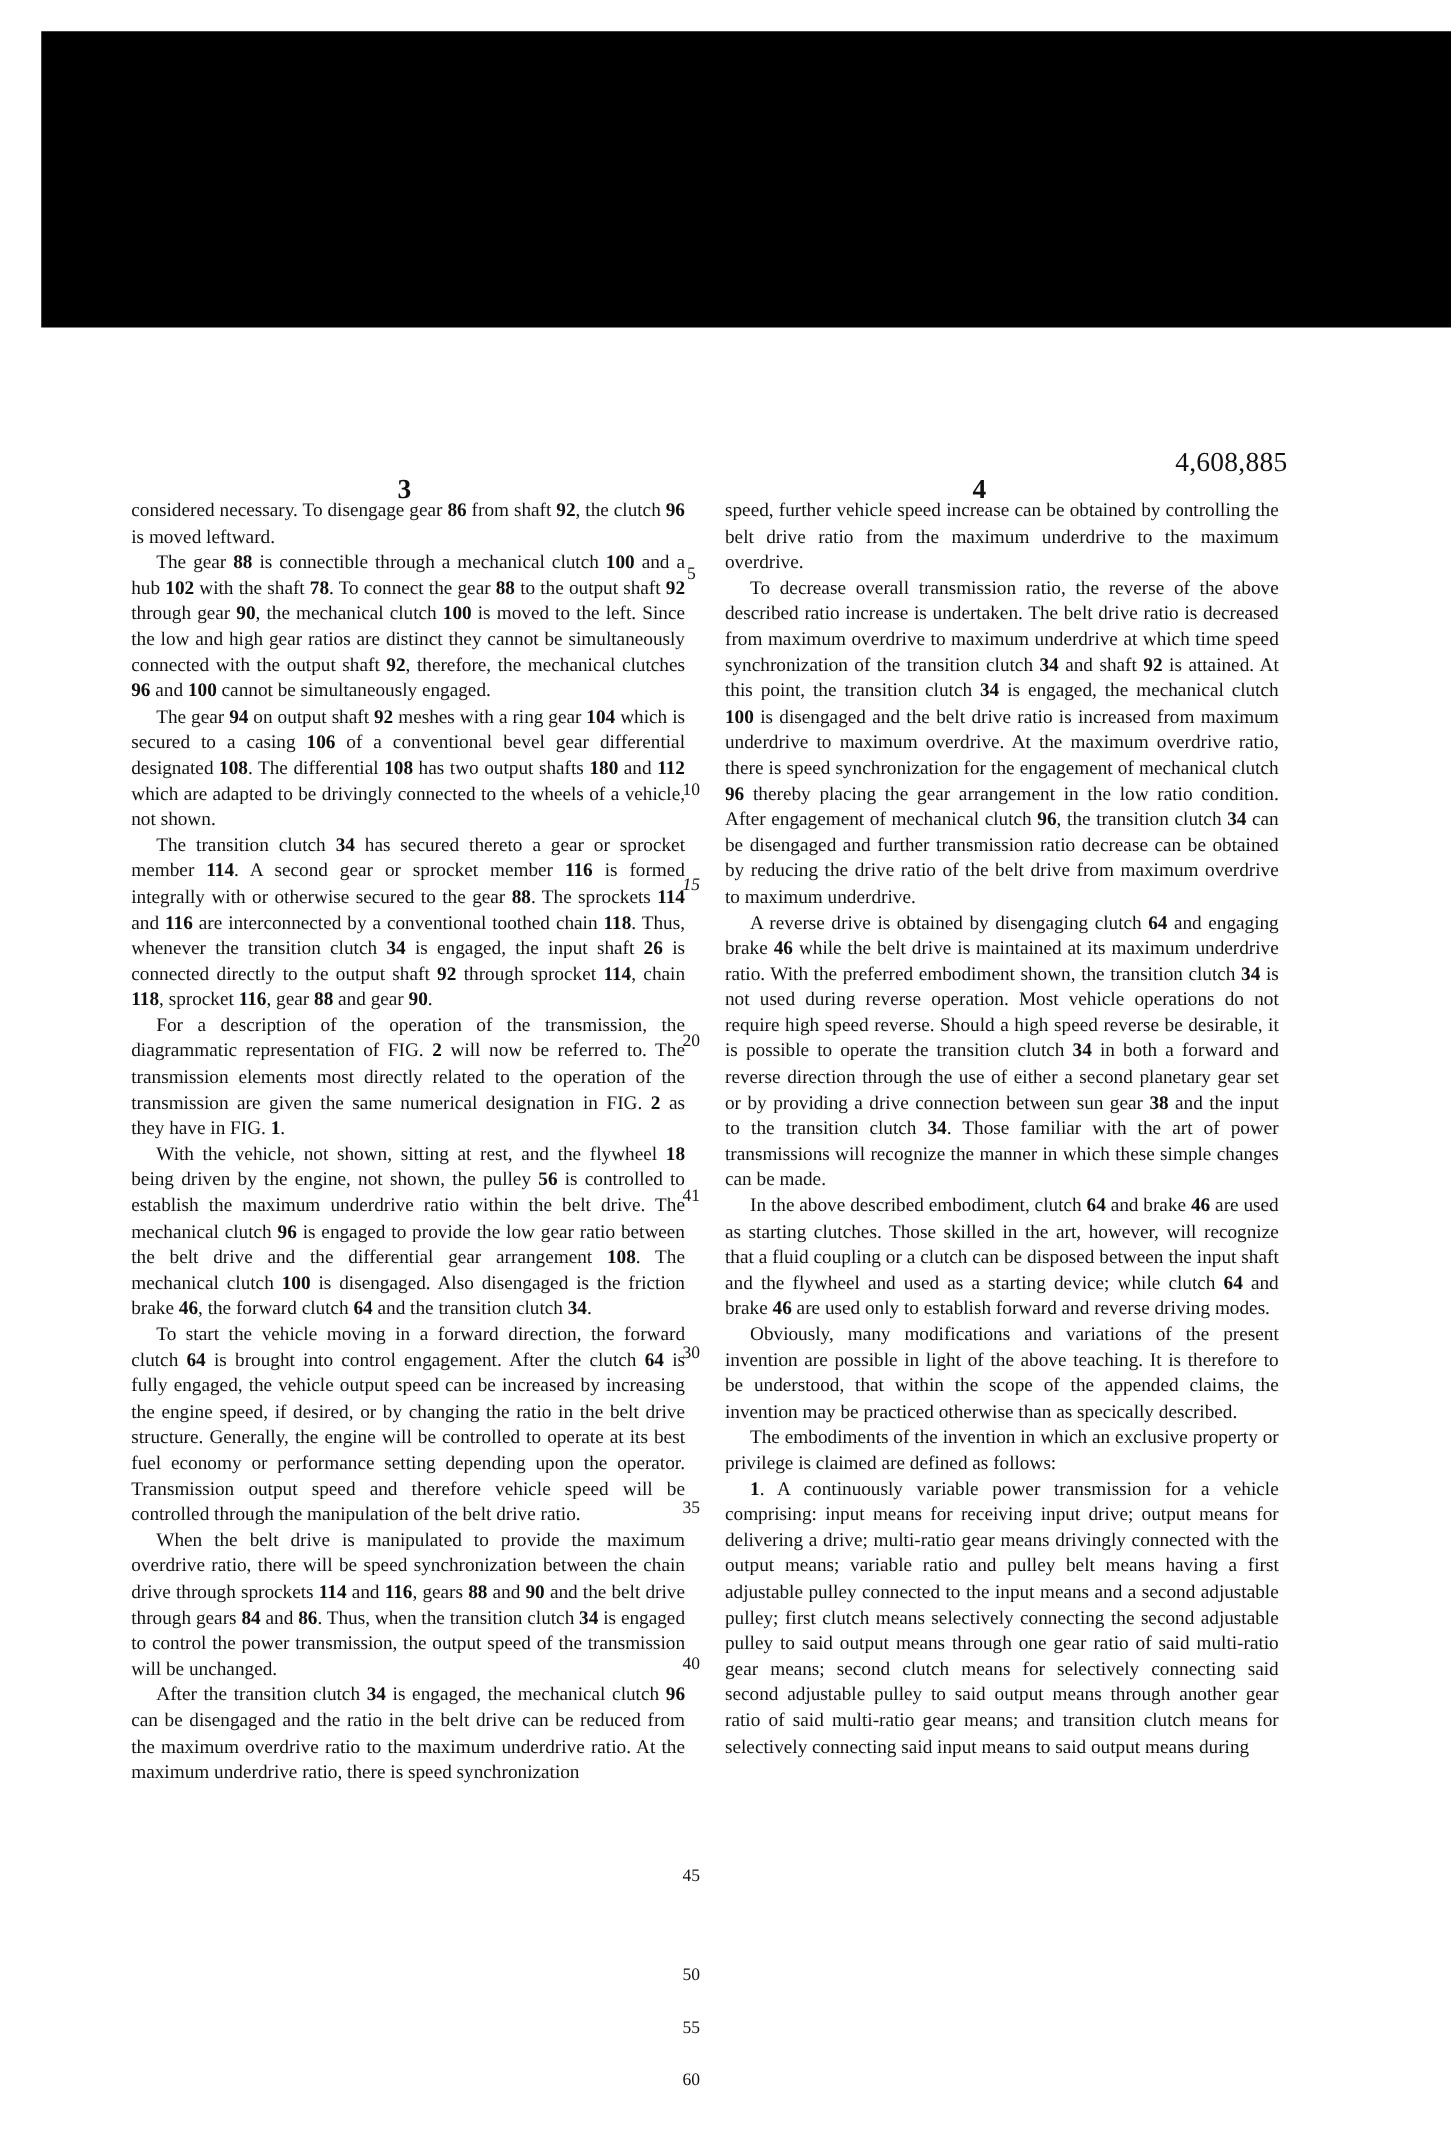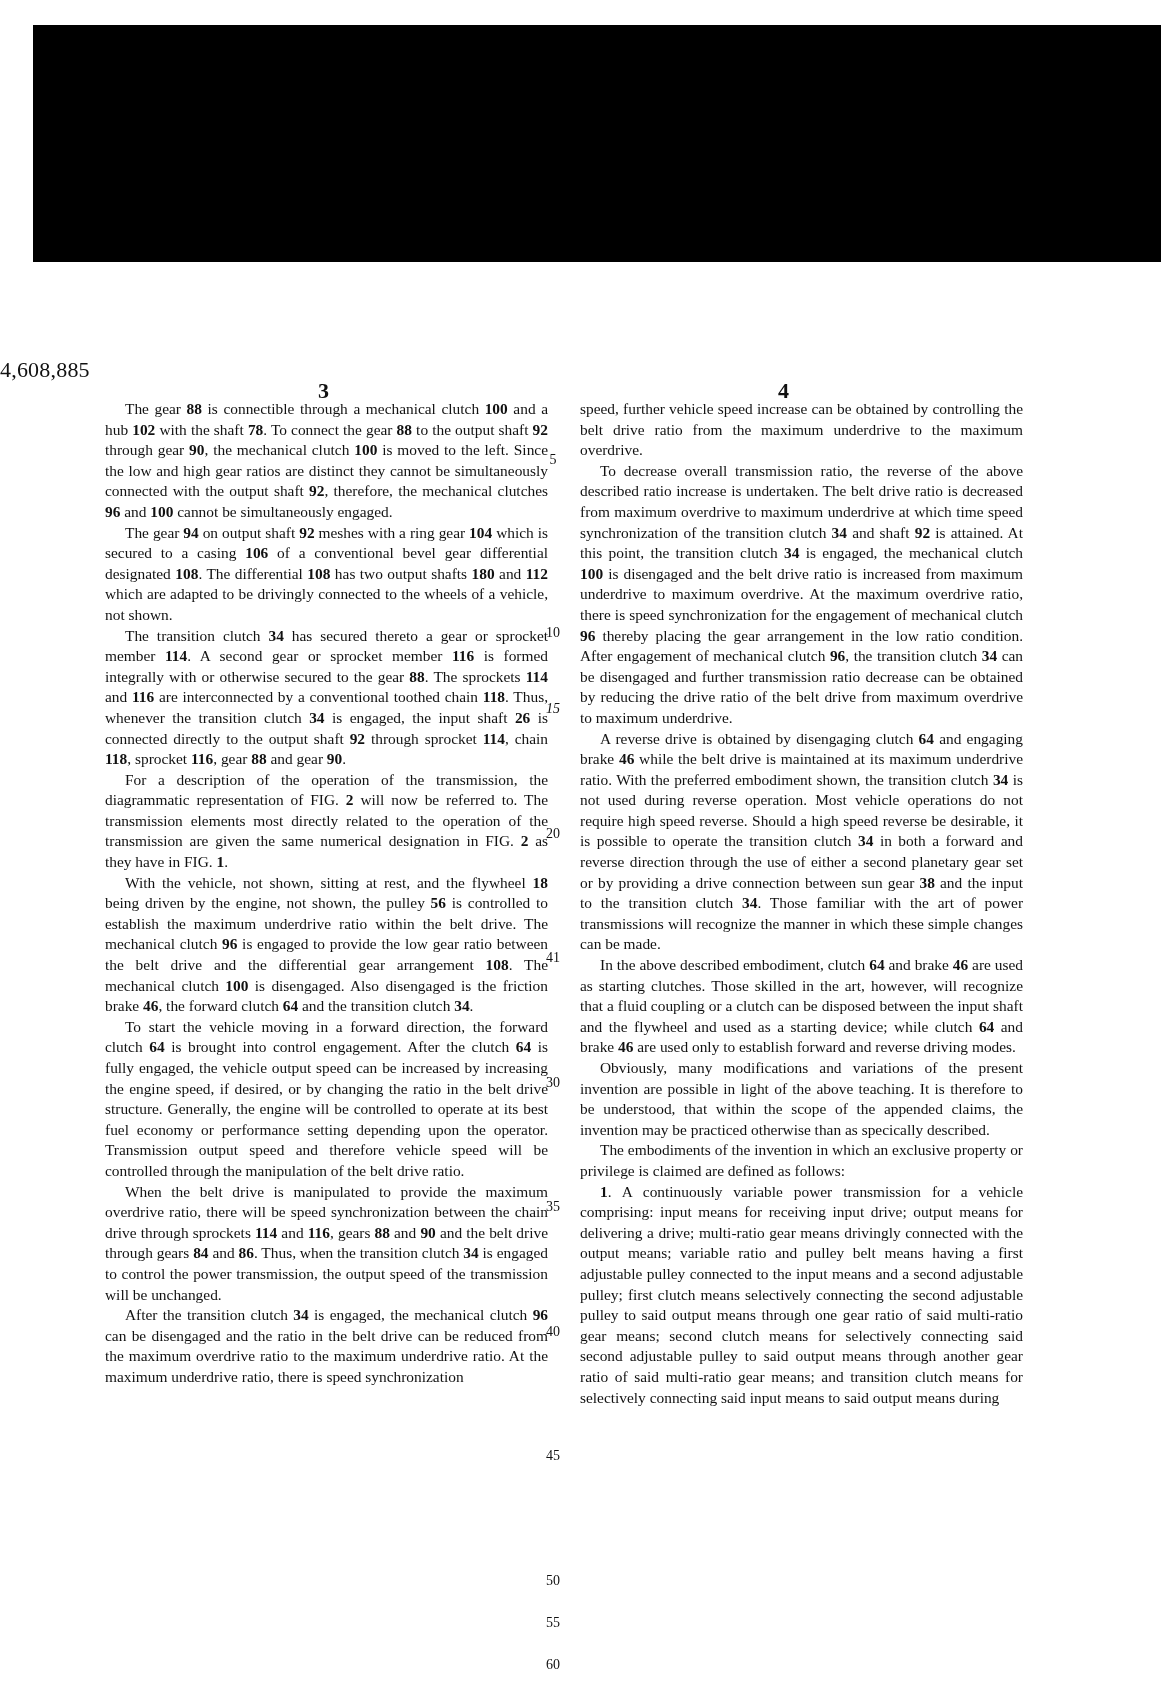--- a/index.html
+++ b/index.html
@@ -5,21 +5,21 @@
   html, body { margin: 0; padding: 0; background: #ffffff; }
   body {
     width: 1161px; height: 1705px; position: relative; overflow: hidden;
     font-family: "Liberation Serif", "DejaVu Serif", serif; color: #111;
   }
   .redaction {
     position: absolute; left: 33px; top: 25px; width: 1128px; height: 237px;
     background: #000;
   }
   .patent-no {
-    position: absolute; top: 357px; left: 0; width: 1030px; text-align: left;
+    position: absolute; top: 357px; left: 0; width: 1030px; text-align: right;
     font-size: 22px; letter-spacing: 0.2px;
   }
   .col-num {
     position: absolute; top: 378px; font-weight: bold; font-size: 22px;
   }
   .col-num.left { left: 318px; }
   .col-num.right { left: 778px; }
   .column {
     position: absolute; top: 399px; width: 443px;
     font-size: 15.4px; line-height: 20.6px; text-align: justify;
@@ -36,20 +36,21 @@
 </head>
 <body>
 
 <div class="redaction"></div>
 
 <div class="patent-no">4,608,885</div>
 <div class="col-num left">3</div>
 <div class="col-num right">4</div>
 
 <div class="column left" id="col-left">
+    <p class="cont">considered necessary. To disengage gear <b>86</b> from shaft <b>92</b>, the clutch <b>96</b> is moved leftward.</p>
     <p>The gear <b>88</b> is connectible through a mechanical clutch <b>100</b> and a hub <b>102</b> with the shaft <b>78</b>. To connect the gear <b>88</b> to the output shaft <b>92</b> through gear <b>90</b>, the mechanical clutch <b>100</b> is moved to the left. Since the low and high gear ratios are distinct they cannot be simultaneously connected with the output shaft <b>92</b>, therefore, the mechanical clutches <b>96</b> and <b>100</b> cannot be simultaneously engaged.</p>
     <p>The gear <b>94</b> on output shaft <b>92</b> meshes with a ring gear <b>104</b> which is secured to a casing <b>106</b> of a conventional bevel gear differential designated <b>108</b>. The differential <b>108</b> has two output shafts <b>180</b> and <b>112</b> which are adapted to be drivingly connected to the wheels of a vehicle, not shown.</p>
     <p>The transition clutch <b>34</b> has secured thereto a gear or sprocket member <b>114</b>. A second gear or sprocket member <b>116</b> is formed integrally with or otherwise secured to the gear <b>88</b>. The sprockets <b>114</b> and <b>116</b> are interconnected by a conventional toothed chain <b>118</b>. Thus, whenever the transition clutch <b>34</b> is engaged, the input shaft <b>26</b> is connected directly to the output shaft <b>92</b> through sprocket <b>114</b>, chain <b>118</b>, sprocket <b>116</b>, gear <b>88</b> and gear <b>90</b>.</p>
     <p>For a description of the operation of the transmission, the diagrammatic representation of FIG. <b>2</b> will now be referred to. The transmission elements most directly related to the operation of the transmission are given the same numerical designation in FIG. <b>2</b> as they have in FIG. <b>1</b>.</p>
     <p>With the vehicle, not shown, sitting at rest, and the flywheel <b>18</b> being driven by the engine, not shown, the pulley <b>56</b> is controlled to establish the maximum underdrive ratio within the belt drive. The mechanical clutch <b>96</b> is engaged to provide the low gear ratio between the belt drive and the differential gear arrangement <b>108</b>. The mechanical clutch <b>100</b> is disengaged. Also disengaged is the friction brake <b>46</b>, the forward clutch <b>64</b> and the transition clutch <b>34</b>.</p>
     <p>To start the vehicle moving in a forward direction, the forward clutch <b>64</b> is brought into control engagement. After the clutch <b>64</b> is fully engaged, the vehicle output speed can be increased by increasing the engine speed, if desired, or by changing the ratio in the belt drive structure. Generally, the engine will be controlled to operate at its best fuel economy or performance setting depending upon the operator. Transmission output speed and therefore vehicle speed will be controlled through the manipulation of the belt drive ratio.</p>
     <p>When the belt drive is manipulated to provide the maximum overdrive ratio, there will be speed synchronization between the chain drive through sprockets <b>114</b> and <b>116</b>, gears <b>88</b> and <b>90</b> and the belt drive through gears <b>84</b> and <b>86</b>. Thus, when the transition clutch <b>34</b> is engaged to control the power transmission, the output speed of the transmission will be unchanged.</p>
     <p>After the transition clutch <b>34</b> is engaged, the mechanical clutch <b>96</b> can be disengaged and the ratio in the belt drive can be reduced from the maximum overdrive ratio to the maximum underdrive ratio. At the maximum underdrive ratio, there is speed synchronization</p>
   </div>
 <div class="column right" id="col-right">
@@ -64,17 +65,17 @@
 
 <div id="line-nums">
     <div class="line-num" style="left: 538px; top: 452px;">5</div>
     <div class="line-num" style="left: 538px; top: 577px; margin-top: 48px;">10</div>
     <div class="line-num" style="left: 538px; top: 701px; font-style: italic;">15</div>
     <div class="line-num" style="left: 538px; top: 826px;">20</div>
     <div class="line-num" style="left: 538px; top: 950px;">41</div>
     <div class="line-num" style="left: 538px; top: 1075px;">30</div>
     <div class="line-num" style="left: 538px; top: 1199px;">35</div>
     <div class="line-num" style="left: 538px; top: 1324px;">40</div>
-    <div class="line-num" style="left: 538px; top: 1448px;">45</div>
+    <div class="line-num" style="left: 538px; top: 1494px;">45</div>
     <div class="line-num" style="left: 538px; top: 1573px;">50</div>
     <div class="line-num" style="left: 538px; top: 1615px;">55</div>
     <div class="line-num" style="left: 538px; top: 1657px;">60</div>
   </div>
 
 </body></html>

